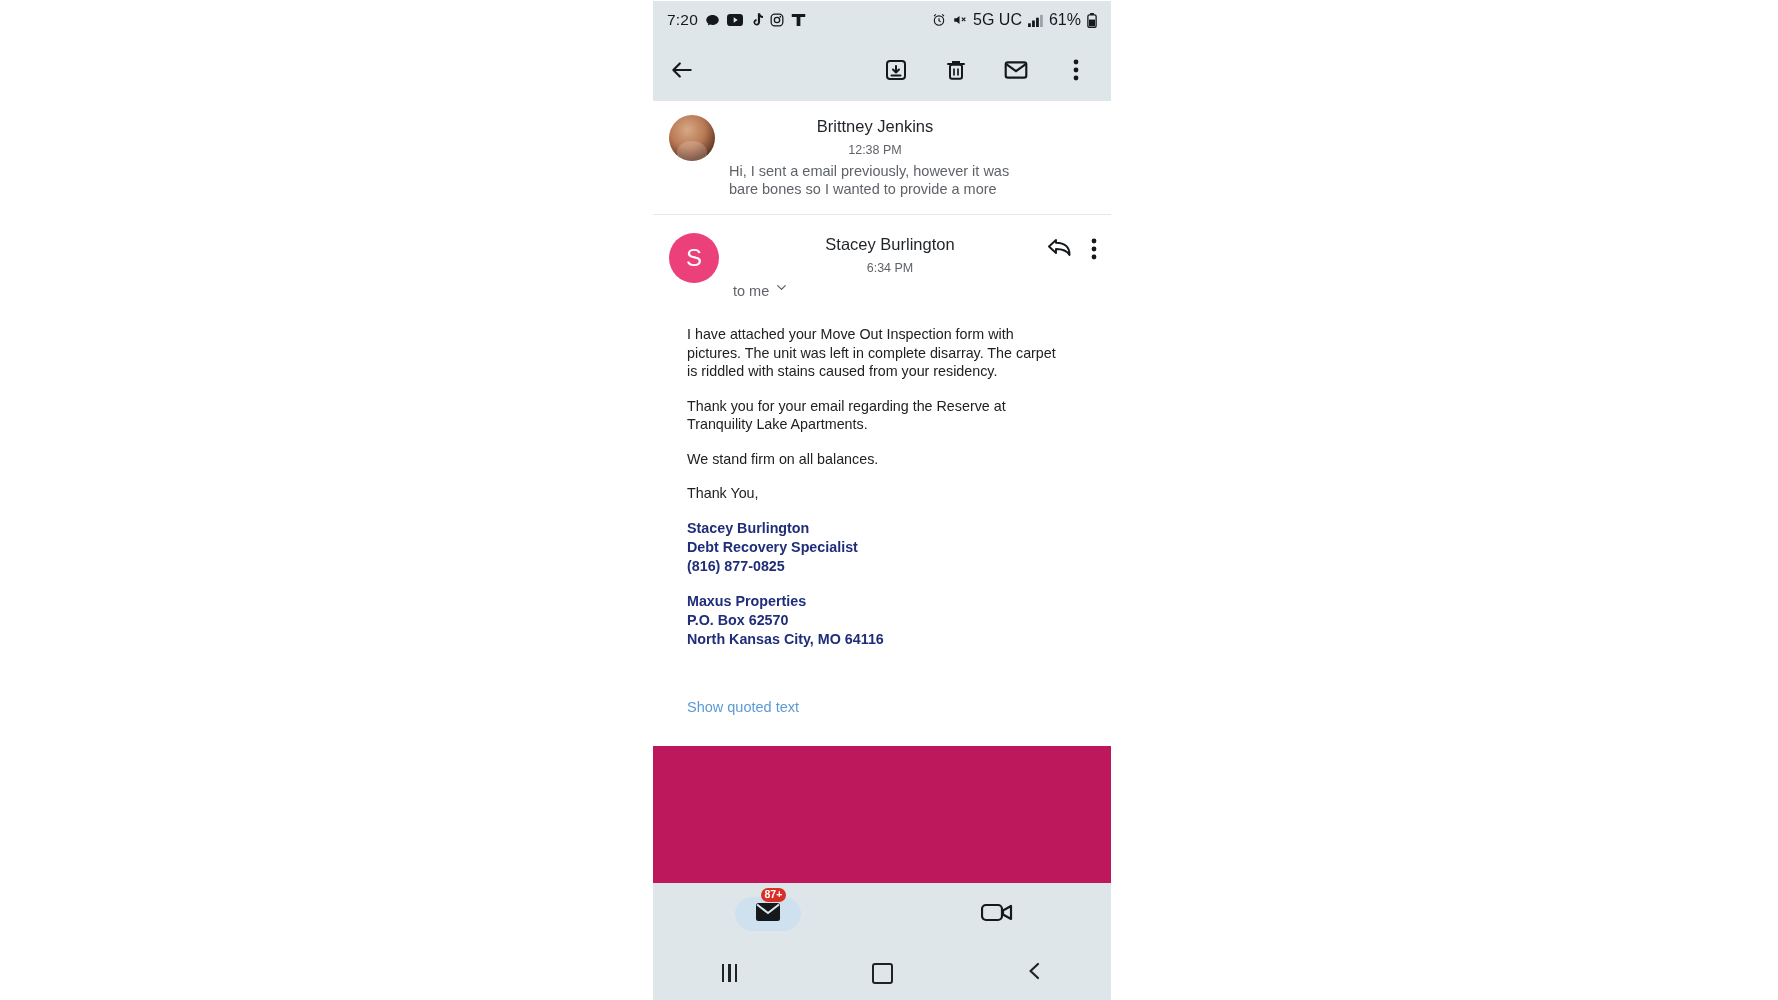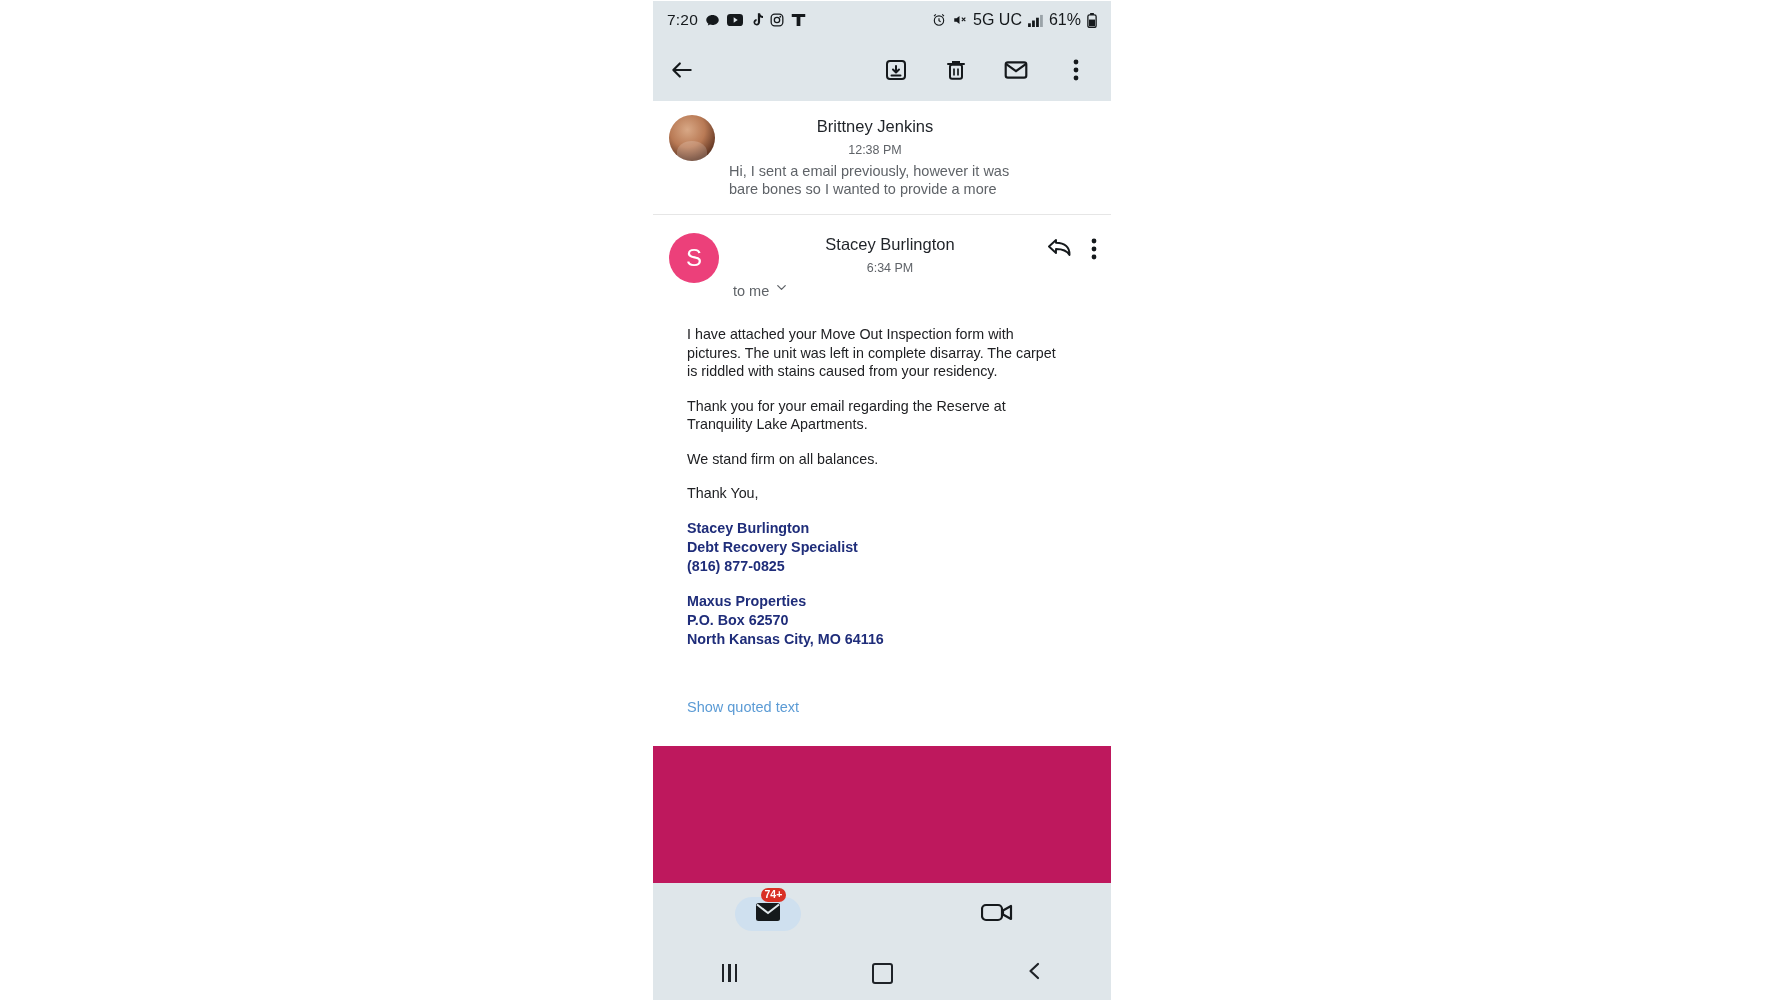--- a/index.html
+++ b/index.html
@@ -370,21 +370,21 @@
 
   <div class="bottom-bar">
     <div class="bb-item">
       <div class="pill">
         <span>
           <svg width="26" height="20" viewBox="0 0 26 20">
               <rect x="1" y="1" width="24" height="18" rx="2.5" fill="#15191c"></rect>
               <path d="M2 2.5l11 8.5 11-8.5" stroke="#dfe6ea" stroke-width="2" fill="none"></path>
             </svg>
         </span>
-        <span class="badge">74+</span>
+        <span class="badge">87+</span>
       </div>
     </div>
     <div class="bb-item">
       <span>
         <svg width="32" height="22" viewBox="0 0 32 22">
             <rect x="1" y="4" width="20" height="15" rx="4" fill="none" stroke="#15191c" stroke-width="2.2"></rect>
             <path d="M22 9.5l8-4.5v13l-8-4.5z" fill="none" stroke="#15191c" stroke-width="2.2" stroke-linejoin="round"></path>
           </svg>
       </span>
     </div>

